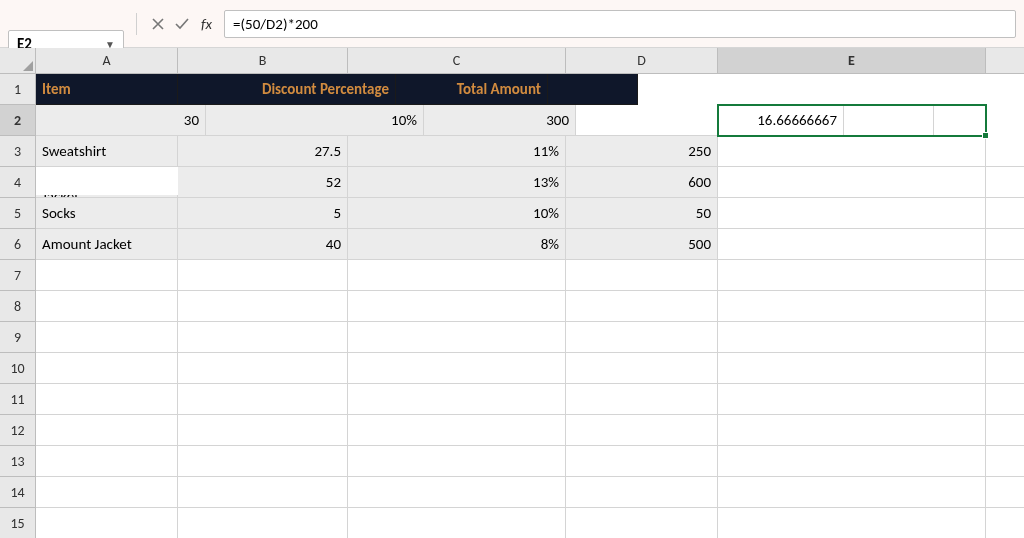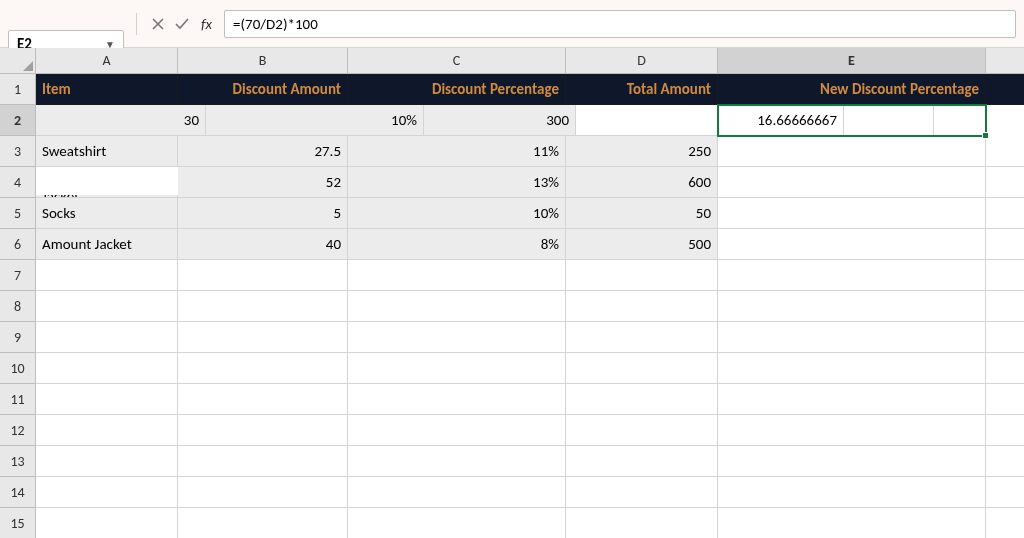--- a/index.html
+++ b/index.html
@@ -155,21 +155,21 @@
         <path d="M2 2 L12 12 M12 2 L2 12"></path>
       </svg>
   </div>
   <div class="fb-icon check">
     <svg width="16" height="14" viewBox="0 0 16 14" fill="none" stroke-width="1.6">
         <path d="M2 7 L6 11 L14 2"></path>
       </svg>
   </div>
   <span class="fx-label">fx</span>
   <div class="formula-input">
-    <span>=(70/D2)*100</span>
+    <span>=(50/D2)*200</span>
   </div>
 </div>
 
 <div class="sheet-area">
   <div class="corner">
       <div class="tri"></div>
     </div>
   <div class="col-headers" id="col-headers">
       <div class="col-h" style="width: 142px;">A</div>
       <div class="col-h" style="width: 170px;">B</div>
@@ -191,24 +191,22 @@
       <div class="row-h">10</div>
       <div class="row-h">11</div>
       <div class="row-h">12</div>
       <div class="row-h">13</div>
       <div class="row-h">14</div>
       <div class="row-h">15</div>
     </div>
   <div class="grid" id="grid">
       <div class="g-row hdr-row">
         <div class="g-cell " style="width: 142px; justify-content: flex-start;">Item</div>
-        <div class="g-cell  right" style="width: 170px; justify-content: flex-end;">Discount Amount</div>
         <div class="g-cell  right" style="width: 218px; justify-content: flex-end;">Discount Percentage</div>
         <div class="g-cell  right" style="width: 152px; justify-content: flex-end;">Total Amount</div>
-        <div class="g-cell  right" style="width: 268px; justify-content: flex-end;">New Discount Percentage</div>
         <div class="g-cell  right" style="width: 90px;"></div>
       </div>
       <div class="g-row">
         <div class="g-cell data-shade right" style="width: 170px;">30</div>
         <div class="g-cell data-shade right" style="width: 218px;">10%</div>
         <div class="g-cell data-shade right" style="width: 152px;">300</div>
         <div class="g-cell  right" style="width: 268px;">16.66666667</div>
         <div class="g-cell  right" style="width: 90px;"></div>
       </div>
       <div class="g-row">

